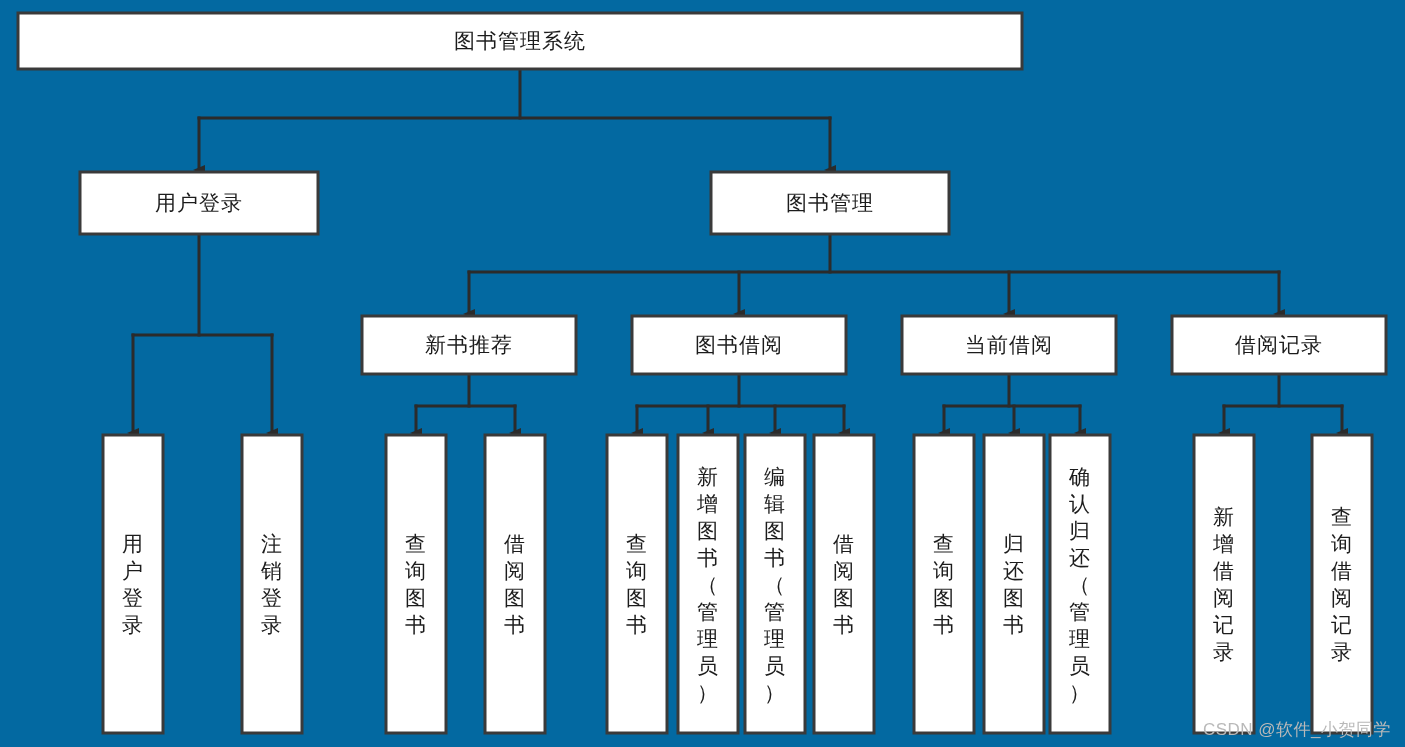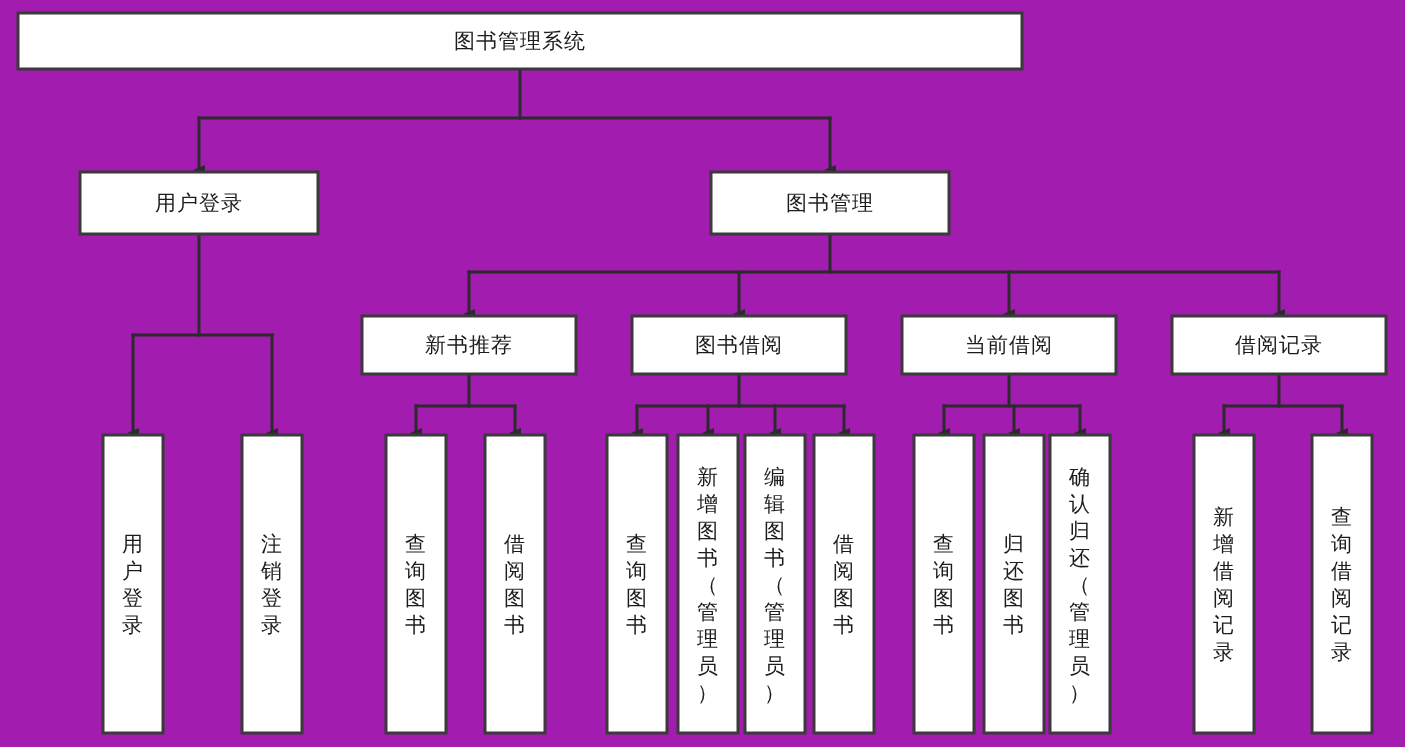--- a/index.html
+++ b/index.html
@@ -7,21 +7,21 @@
     padding: 0;
     background: #ffffff;
   }
   body {
     font-family: "Liberation Sans", "DejaVu Sans", sans-serif;
   }
   #stage {
     position: relative;
     width: 1405px;
     height: 747px;
-    background: #a21caf;
+    background: #0369a1;
     overflow: hidden;
   }
   svg.diagram {
     position: absolute;
     left: 0;
     top: 0;
     width: 1405px;
     height: 747px;
     display: block;
   }
@@ -183,13 +183,14 @@
         <g>
           <rect class="node-rect" x="1194" y="435" width="60" height="298"></rect>
           <text class="node-label-v" text-anchor="middle"><tspan x="1224" y="524.06">新</tspan><tspan x="1224" y="551.06">增</tspan><tspan x="1224" y="578.06">借</tspan><tspan x="1224" y="605.06">阅</tspan><tspan x="1224" y="632.06">记</tspan><tspan x="1224" y="659.06">录</tspan></text>
         </g>
         <g>
           <rect class="node-rect" x="1312" y="435" width="60" height="298"></rect>
           <text class="node-label-v" text-anchor="middle"><tspan x="1342" y="524.06">查</tspan><tspan x="1342" y="551.06">询</tspan><tspan x="1342" y="578.06">借</tspan><tspan x="1342" y="605.06">阅</tspan><tspan x="1342" y="632.06">记</tspan><tspan x="1342" y="659.06">录</tspan></text>
         </g>
       </g>
   </svg>
+  <div class="watermark">CSDN @软件_小贺同学</div>
 </div>
 
 </body></html>

